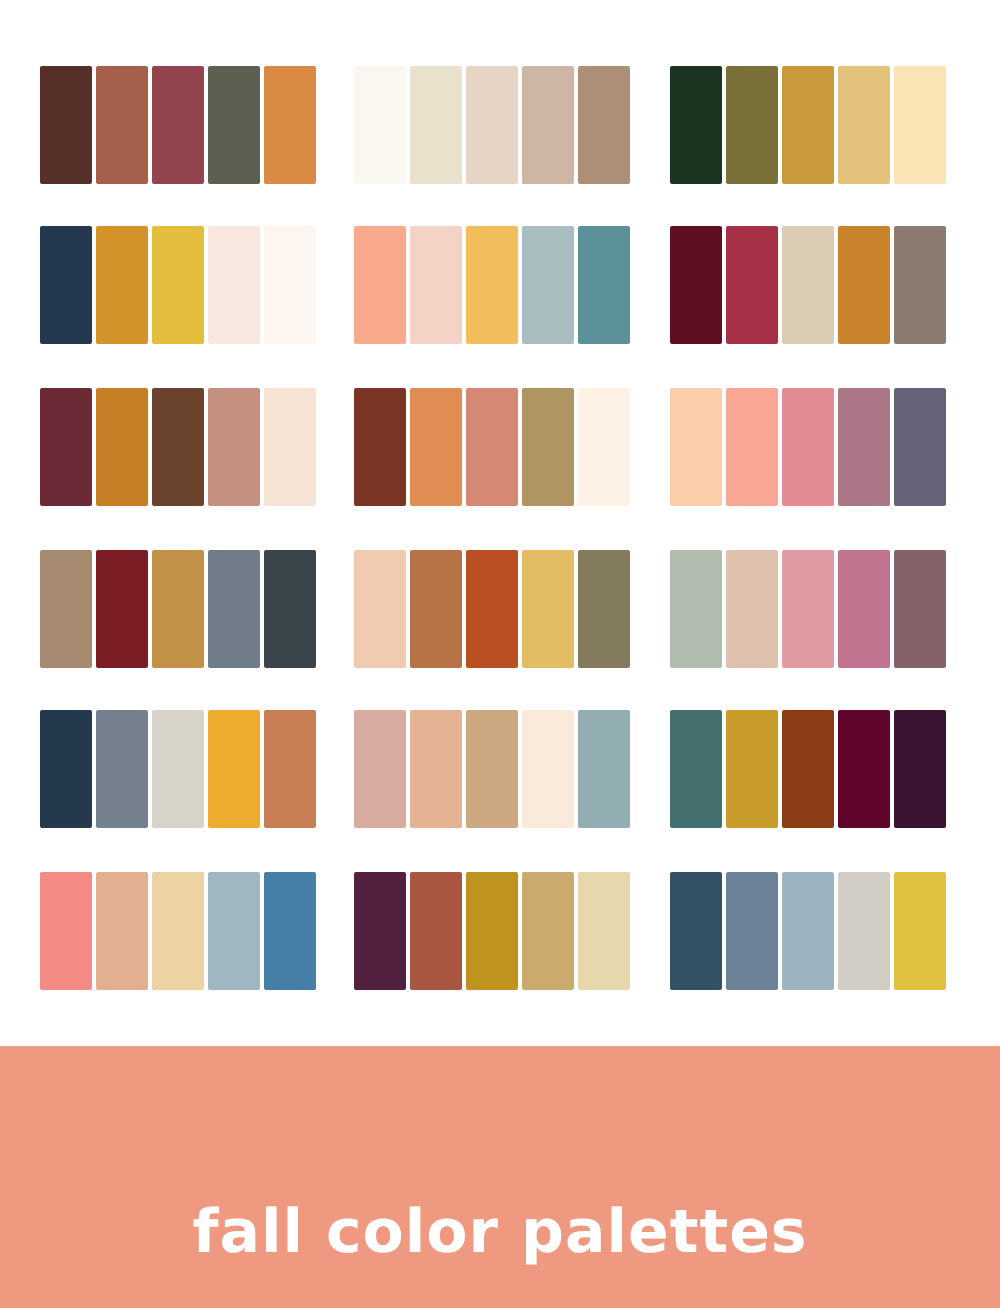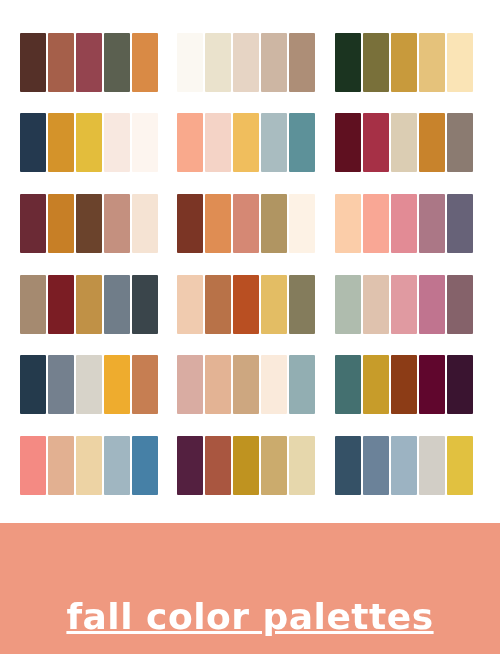--- a/index.html
+++ b/index.html
@@ -70,29 +70,28 @@
     height: 131px;
     display: flex;
     align-items: center;
     justify-content: center;
     overflow: hidden;
   }
 
   #banner-title {
     color: #ffffff;
     font-family: "DejaVu Sans", sans-serif;
-    font-size: 36px;
+    font-size: 30px;
     font-weight: 700;
     letter-spacing: 0.5px;
     line-height: 1;
     margin: 0;
     padding: 0 0 4px 0;
     white-space: nowrap;
     transform: translateY(30px);
-    text-decoration: underline;
   }
 </style>
 </head>
 <body>
 
 <div id="poster" style="background-color: rgb(255, 255, 255);">
 
   <div id="palette-grid">
       <div class="palette-cell">
         <div class="palette">

